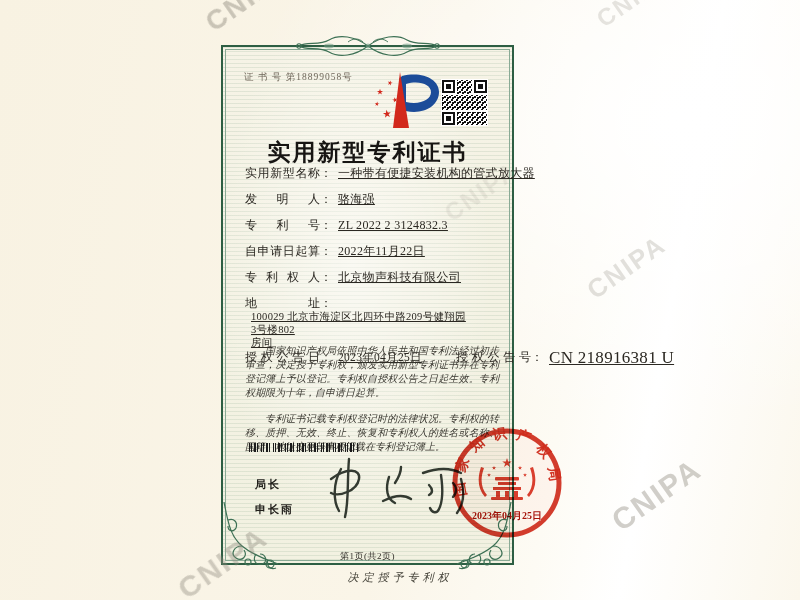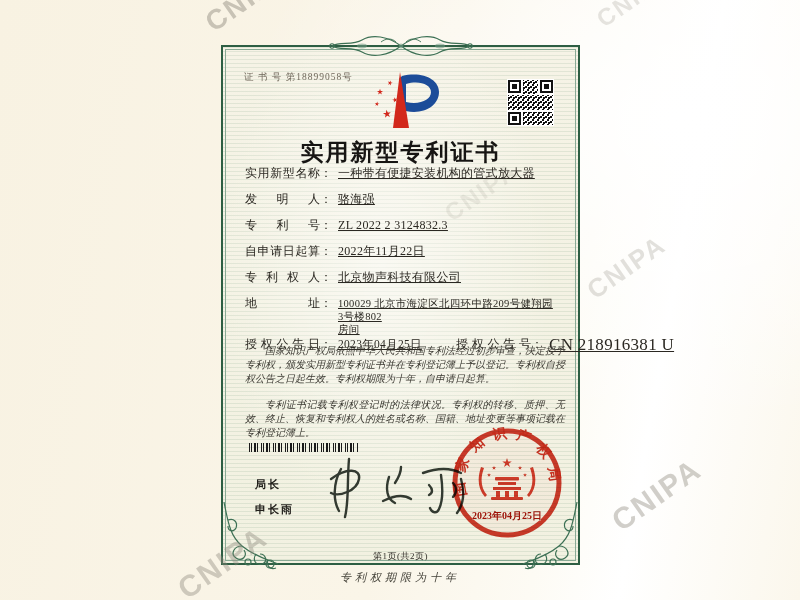--- a/index.html
+++ b/index.html
@@ -11,21 +11,21 @@
       linear-gradient(100deg,#f8f2e2 0%,#faf5e8 52%,#fdfbf4 70%,#ffffff 80%,#fbf7ec 100%);
   }
   
   .wm{
     position:absolute;color:#8e897d;font-family:"Liberation Sans",sans-serif;
     font-weight:bold;letter-spacing:2px;transform:rotate(-35deg);
     pointer-events:none;z-index:5;
   }
   
   .cert{
-    position:absolute;left:221px;top:45px;width:359px;height:520px;
+    position:absolute;left:221px;top:45px;width:293px;height:520px;
     box-sizing:border-box;border:2px solid #2d5e43;z-index:2;
     background:
       radial-gradient(ellipse at 45% 42%, rgba(255,255,255,.55) 0%, rgba(255,255,255,0) 62%),
       repeating-linear-gradient(180deg, rgba(120,158,128,.17) 0 1px, rgba(0,0,0,0) 1px 4px),
       linear-gradient(180deg,#f6f3e6 0%,#f2f1e1 100%);
   }
   .cert::before{
     content:"";position:absolute;inset:2px;border:1px solid #89aa95;pointer-events:none;
   }
   .cert-no{
@@ -264,13 +264,13 @@
       <rect x="40" y="70" width="32" height="3" rx="1"></rect>
       <path d="M30 40 C26 52 27 62 34 70 L36 68 C30 61 29 52 33 41 Z"></path>
       <path d="M82 40 C86 52 85 62 78 70 L76 68 C82 61 83 52 79 41 Z"></path>
     </g>
     <text x="56" y="92" text-anchor="middle" font-size="10" font-weight="bold" fill="#a81408" stroke="#ffffff" stroke-width=".5" paint-order="stroke">2023年04月25日</text>
   </svg>
 
   <div class="page-indicator">第1页(共2页)</div>
 </div>
 
-<div class="footer-note">专利权期限为十年</div>
+<div class="footer-note">决定授予专利权</div>
 
 </body></html>

